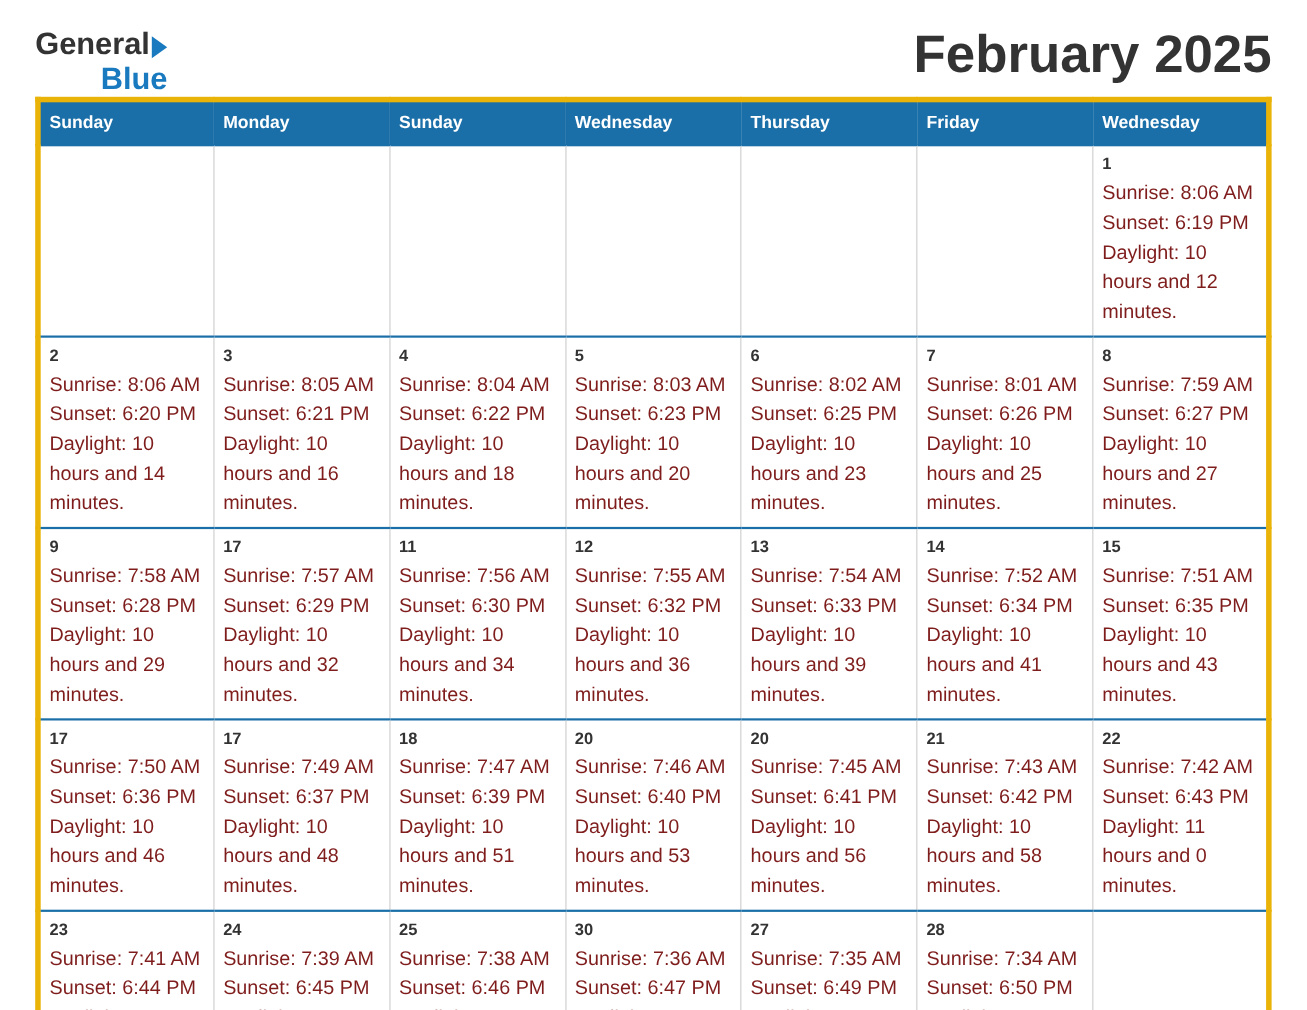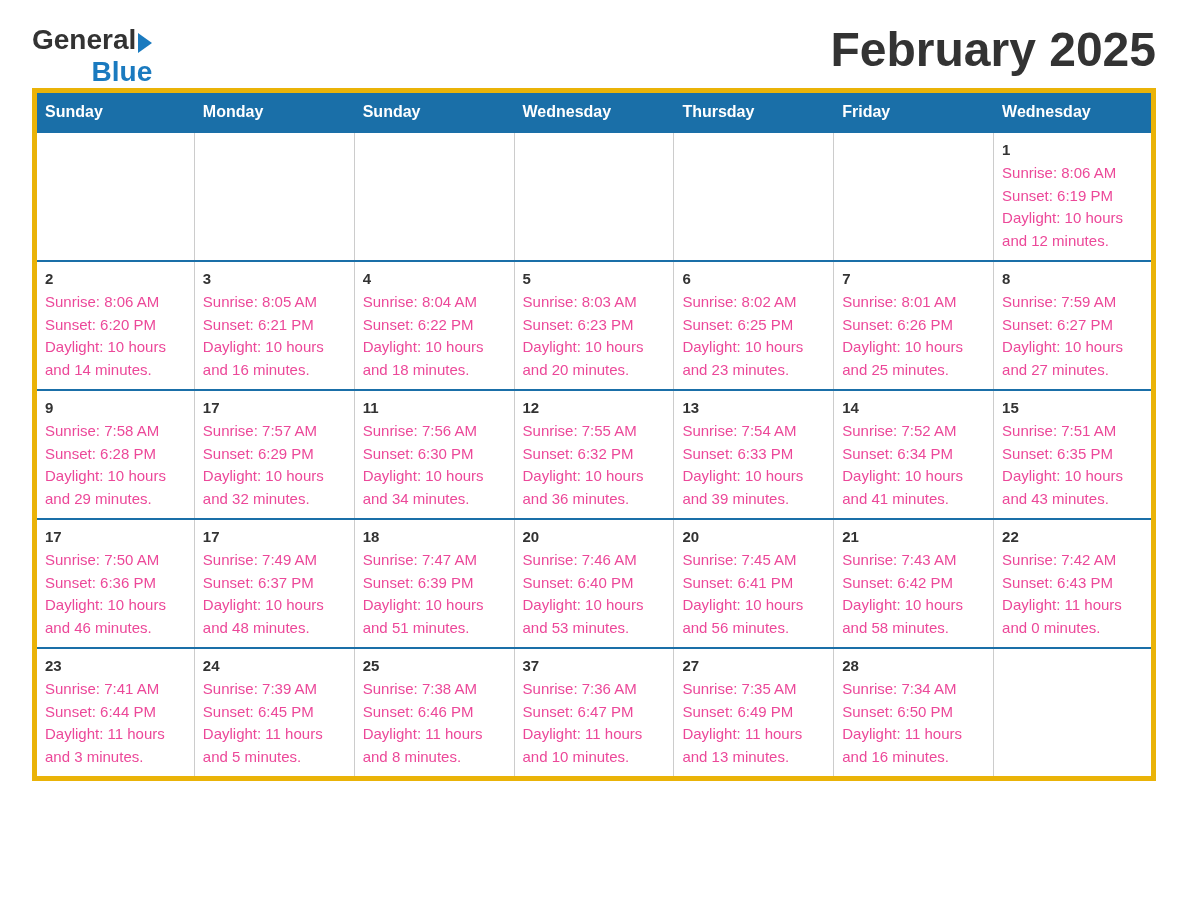--- a/index.html
+++ b/index.html
@@ -82,23 +82,23 @@
       width: 14.28%;
       min-height: 110px;
     }
     .calendar tbody tr td .day-num {
       font-size: 15px;
       font-weight: bold;
       display: block;
       margin-bottom: 4px;
     }
     .calendar tbody tr td .day-info {
-      font-size: 15px;
+      font-size: 18px;
       line-height: 1.5;
-      color: #ec4899;
+      color: #7f1d1d;
     }
     .calendar tbody tr td.empty {
       background: #fff;
     }
     .calendar tbody tr td.has-data {
       background: #fff;
     }
     
     .calendar tbody tr:last-child td {
       border-bottom: 1px solid #ccc;
@@ -242,21 +242,21 @@
         </td>
         <td class="has-data">
           <span class="day-num">24</span>
           <div class="day-info">Sunrise: 7:39 AM<br>Sunset: 6:45 PM<br>Daylight: 11 hours and 5 minutes.</div>
         </td>
         <td class="has-data">
           <span class="day-num">25</span>
           <div class="day-info">Sunrise: 7:38 AM<br>Sunset: 6:46 PM<br>Daylight: 11 hours and 8 minutes.</div>
         </td>
         <td class="has-data">
-          <span class="day-num">37</span>
+          <span class="day-num">30</span>
           <div class="day-info">Sunrise: 7:36 AM<br>Sunset: 6:47 PM<br>Daylight: 11 hours and 10 minutes.</div>
         </td>
         <td class="has-data">
           <span class="day-num">27</span>
           <div class="day-info">Sunrise: 7:35 AM<br>Sunset: 6:49 PM<br>Daylight: 11 hours and 13 minutes.</div>
         </td>
         <td class="has-data">
           <span class="day-num">28</span>
           <div class="day-info">Sunrise: 7:34 AM<br>Sunset: 6:50 PM<br>Daylight: 11 hours and 16 minutes.</div>
         </td>

